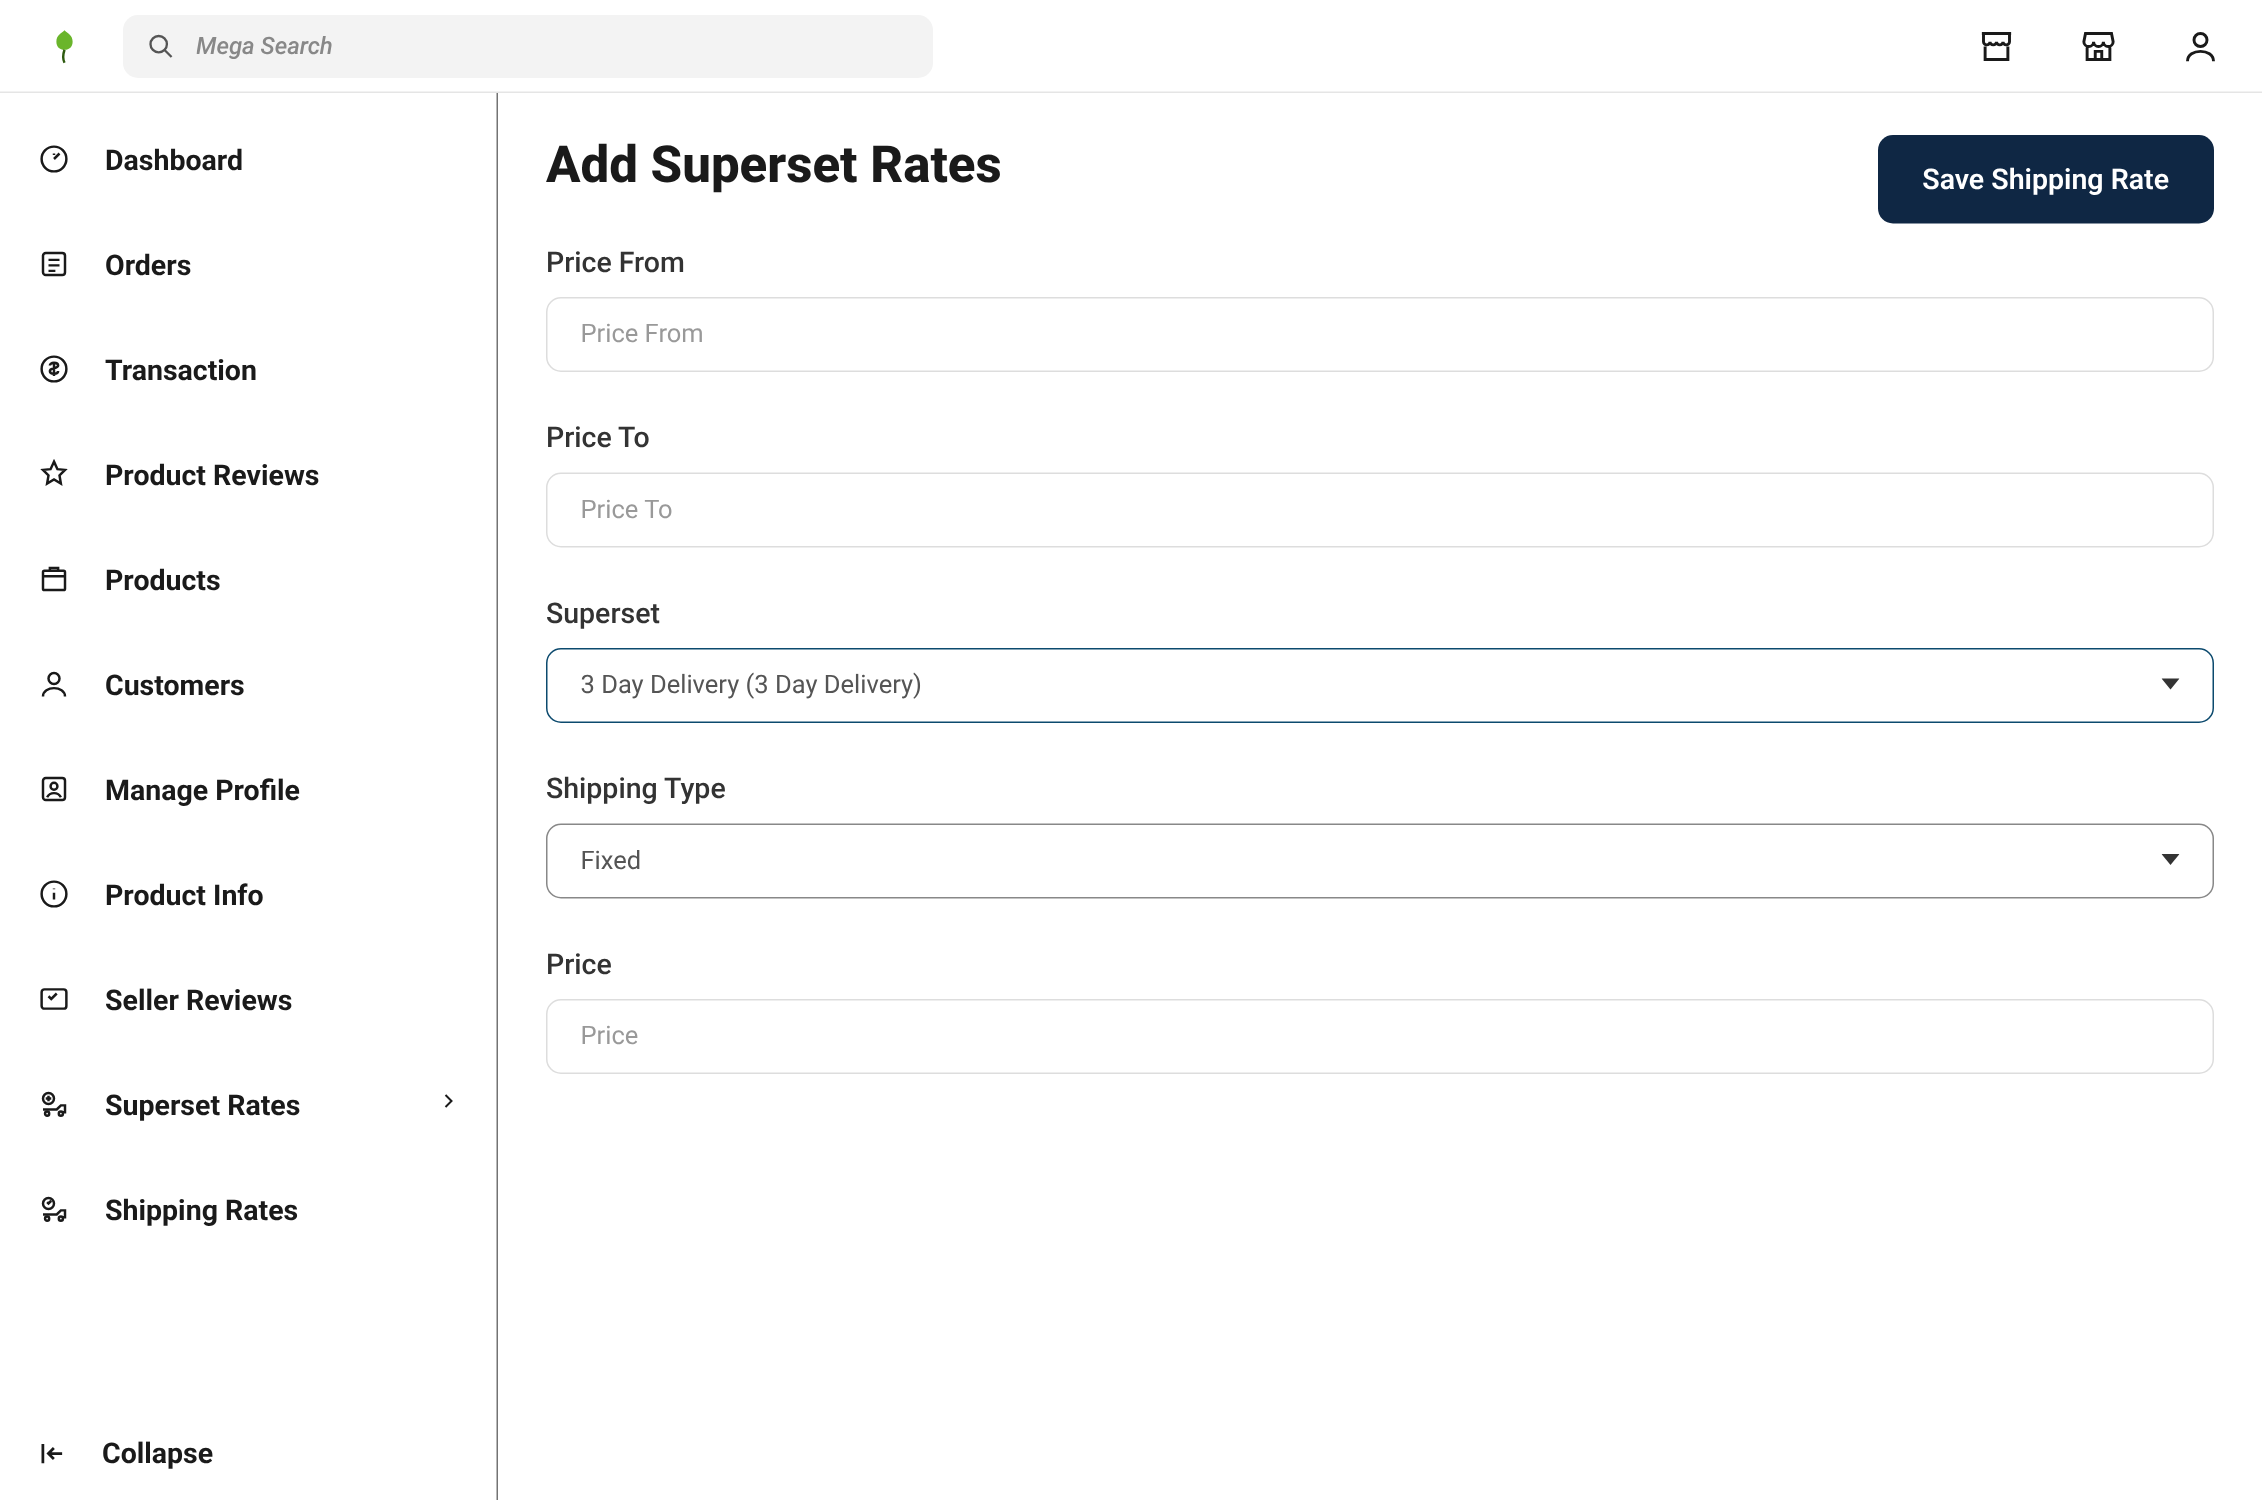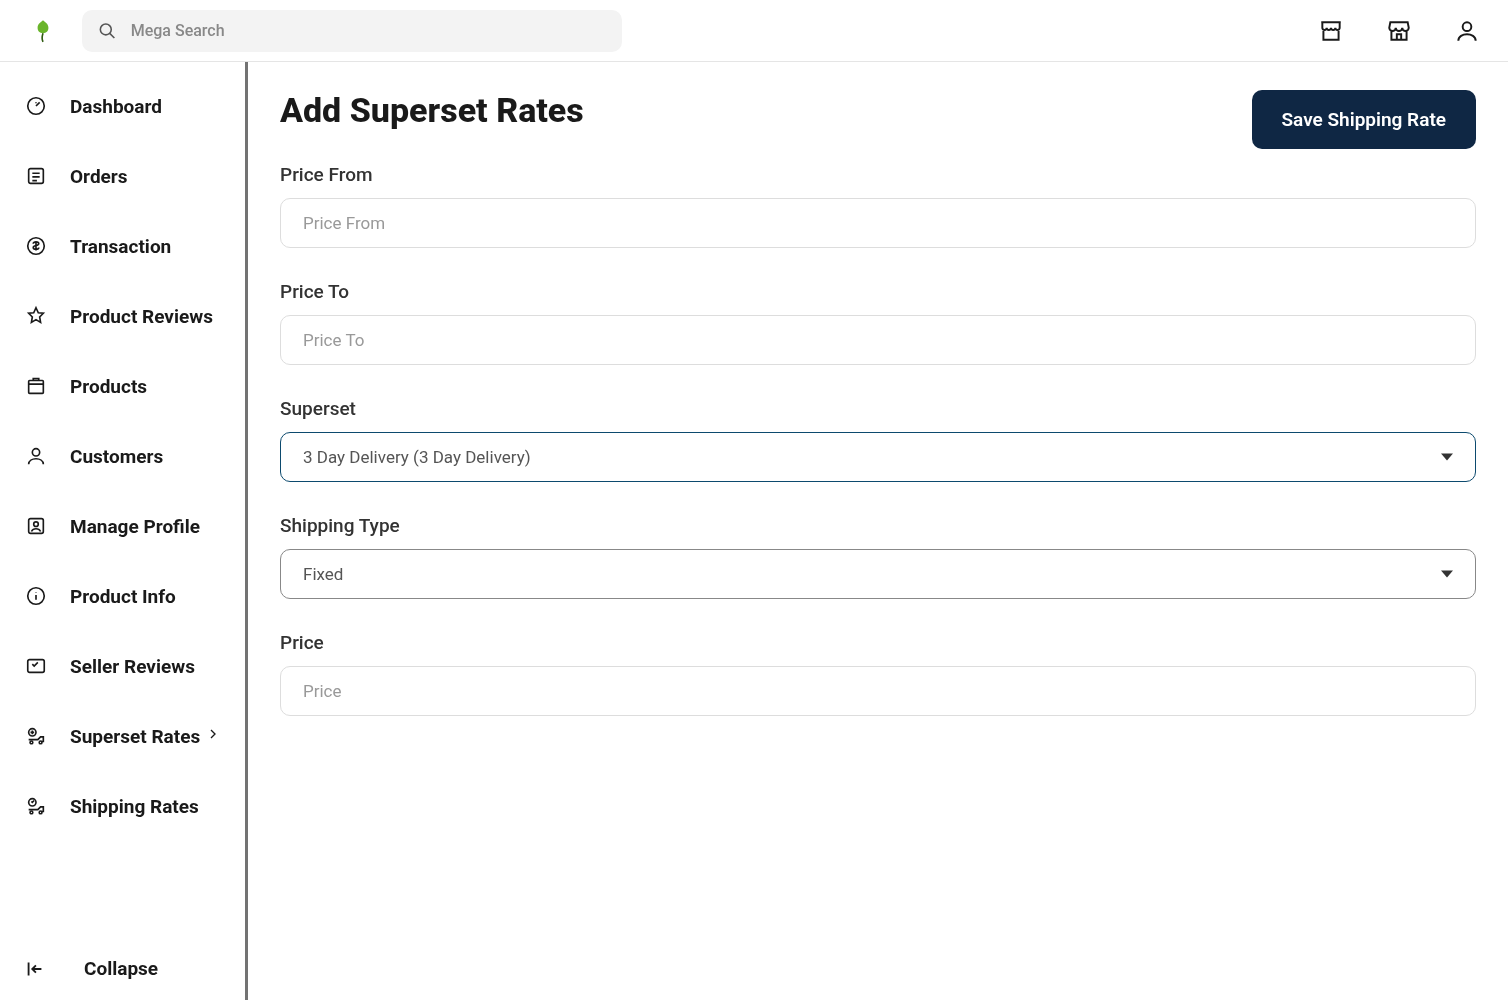--- a/index.html
+++ b/index.html
@@ -41,20 +41,21 @@
   height: 42px;
 }
 .search-box svg { width: 20px; height: 20px; margin-right: 14px; stroke: #555; }
 .search-box input {
   border: none;
   background: transparent;
   outline: none;
   font-size: 16px;
   color: #333;
   width: 100%;
+  font-style: italic;
 }
 .search-box input::placeholder { color: #888; font-weight: 500; }
 .header-right {
   margin-left: auto;
   display: flex;
   gap: 42px;
   align-items: center;
 }
 .header-icon {
   width: 26px;
@@ -63,22 +64,22 @@
   display: flex;
   align-items: center;
   justify-content: center;
 }
 .header-icon svg { width: 26px; height: 26px; stroke: #1a1a1a; stroke-width: 1.8; fill: none; }
 .main {
   display: flex;
   height: calc(100% - 62px);
 }
 .sidebar {
-  width: 248px;
-  border-right: 3px solid #737373;
+  width: 332px;
+  border-right: 1px solid #737373;
   padding: 16px 12px 0 12px;
   display: flex;
   flex-direction: column;
 }
 .sidebar-items { flex: 1; overflow-y: auto; }
 .sidebar-item {
   display: flex;
   align-items: center;
   padding: 16px 12px;
   cursor: pointer;
@@ -101,21 +102,20 @@
 }
 .sidebar-item .chevron {
   margin-left: auto;
 }
 .sidebar-item .chevron svg { width: 16px; height: 16px; stroke: #1a1a1a; stroke-width: 2; fill: none; }
 .sidebar-collapse {
   display: flex;
   align-items: center;
   padding: 20px 12px;
   cursor: pointer;
-  gap: 16px;
 }
 .sidebar-collapse .icon { margin-right: 22px; display:flex; align-items:center; }
 .sidebar-collapse .icon svg { width: 22px; height: 22px; stroke: #1a1a1a; stroke-width: 2; fill: none; }
 .sidebar-collapse .label { font-size: 19px; font-weight: 700; }
 .content {
   flex: 1;
   padding: 28px 32px;
   overflow-y: auto;
 }
 .content-header {

